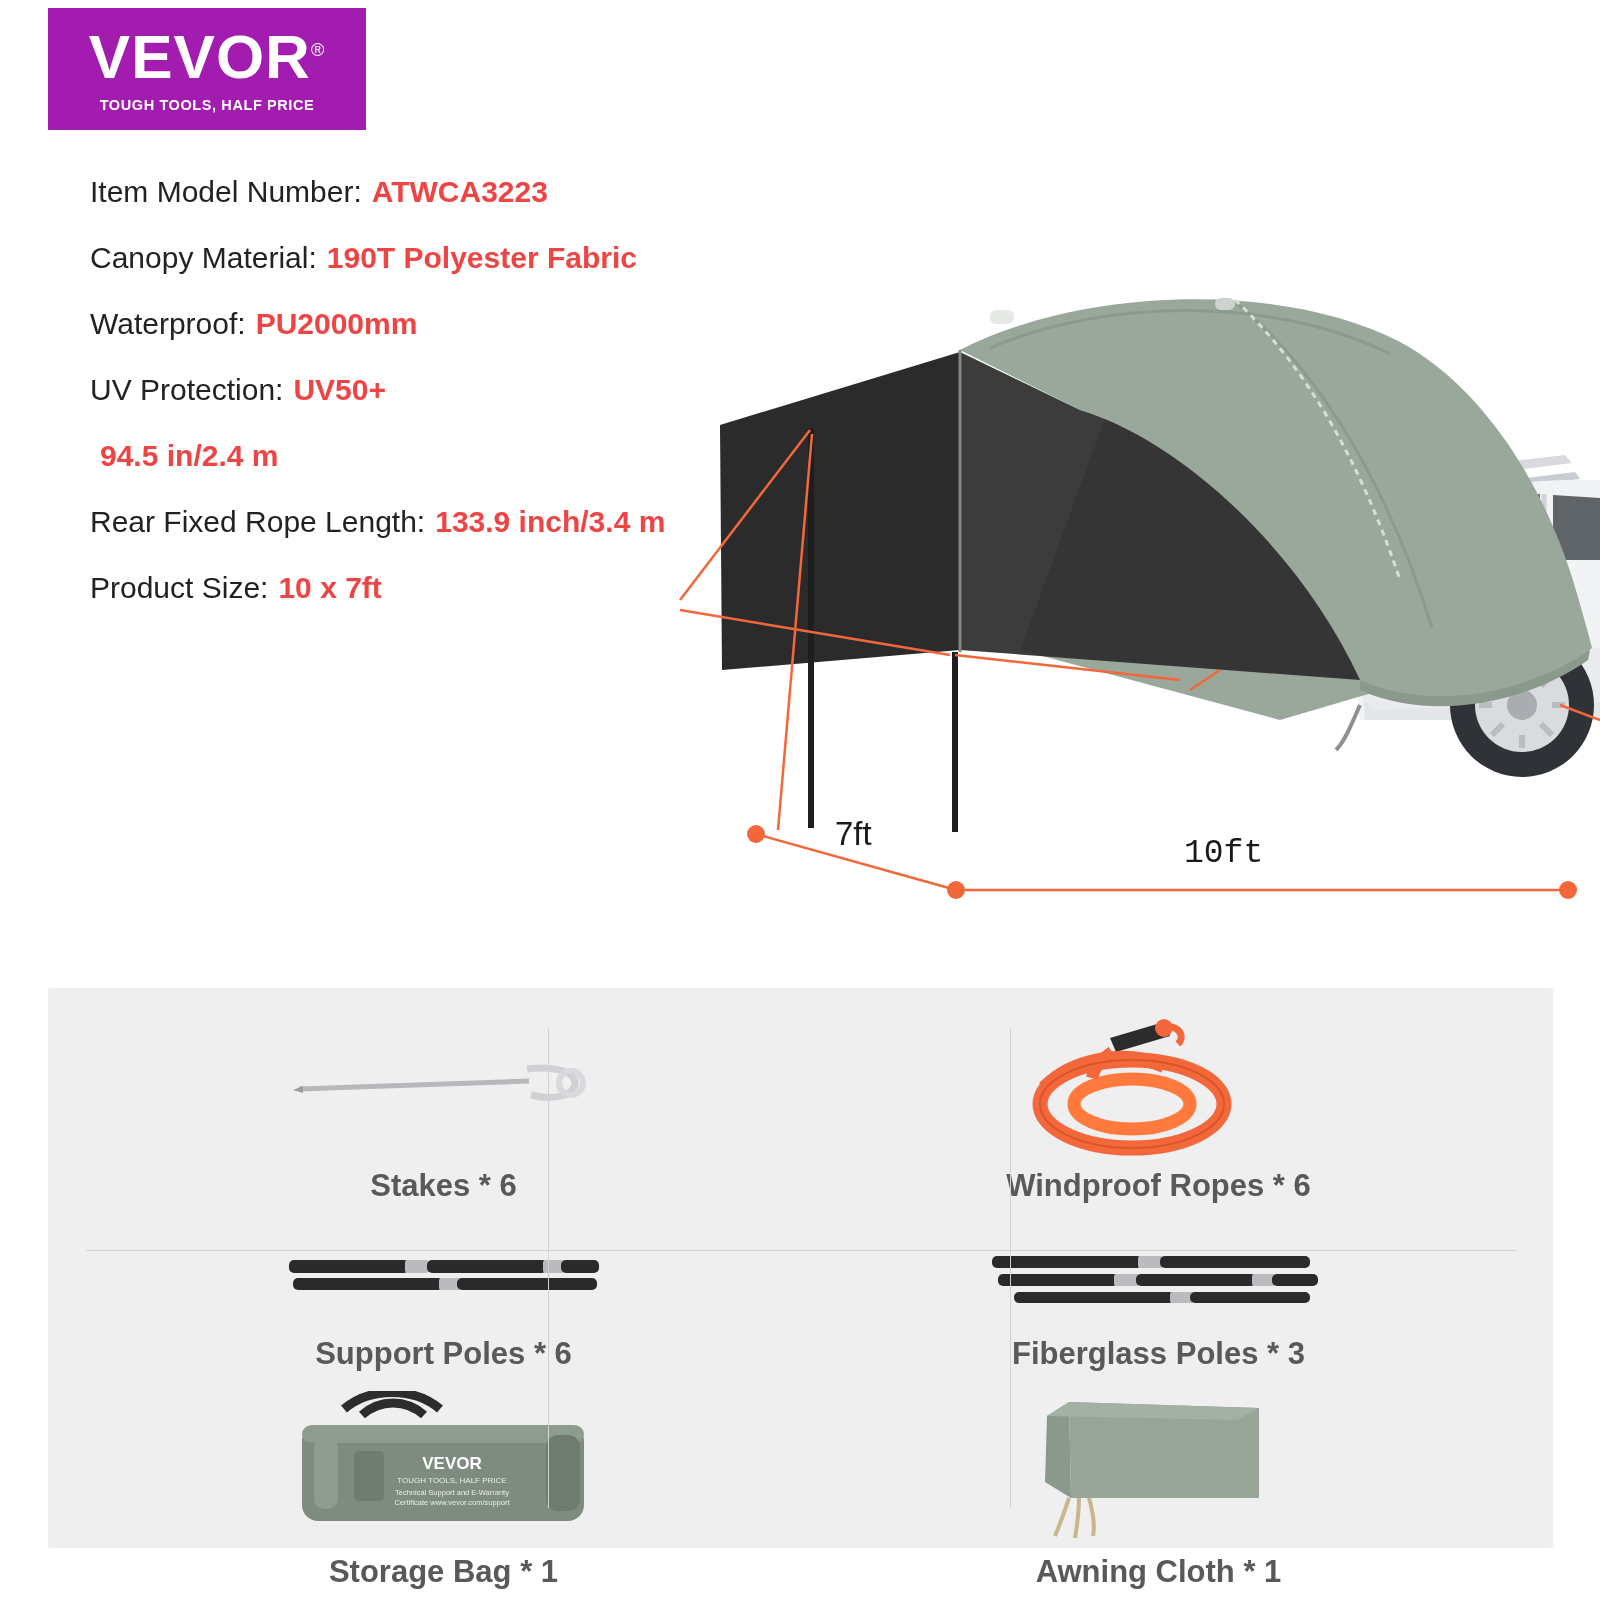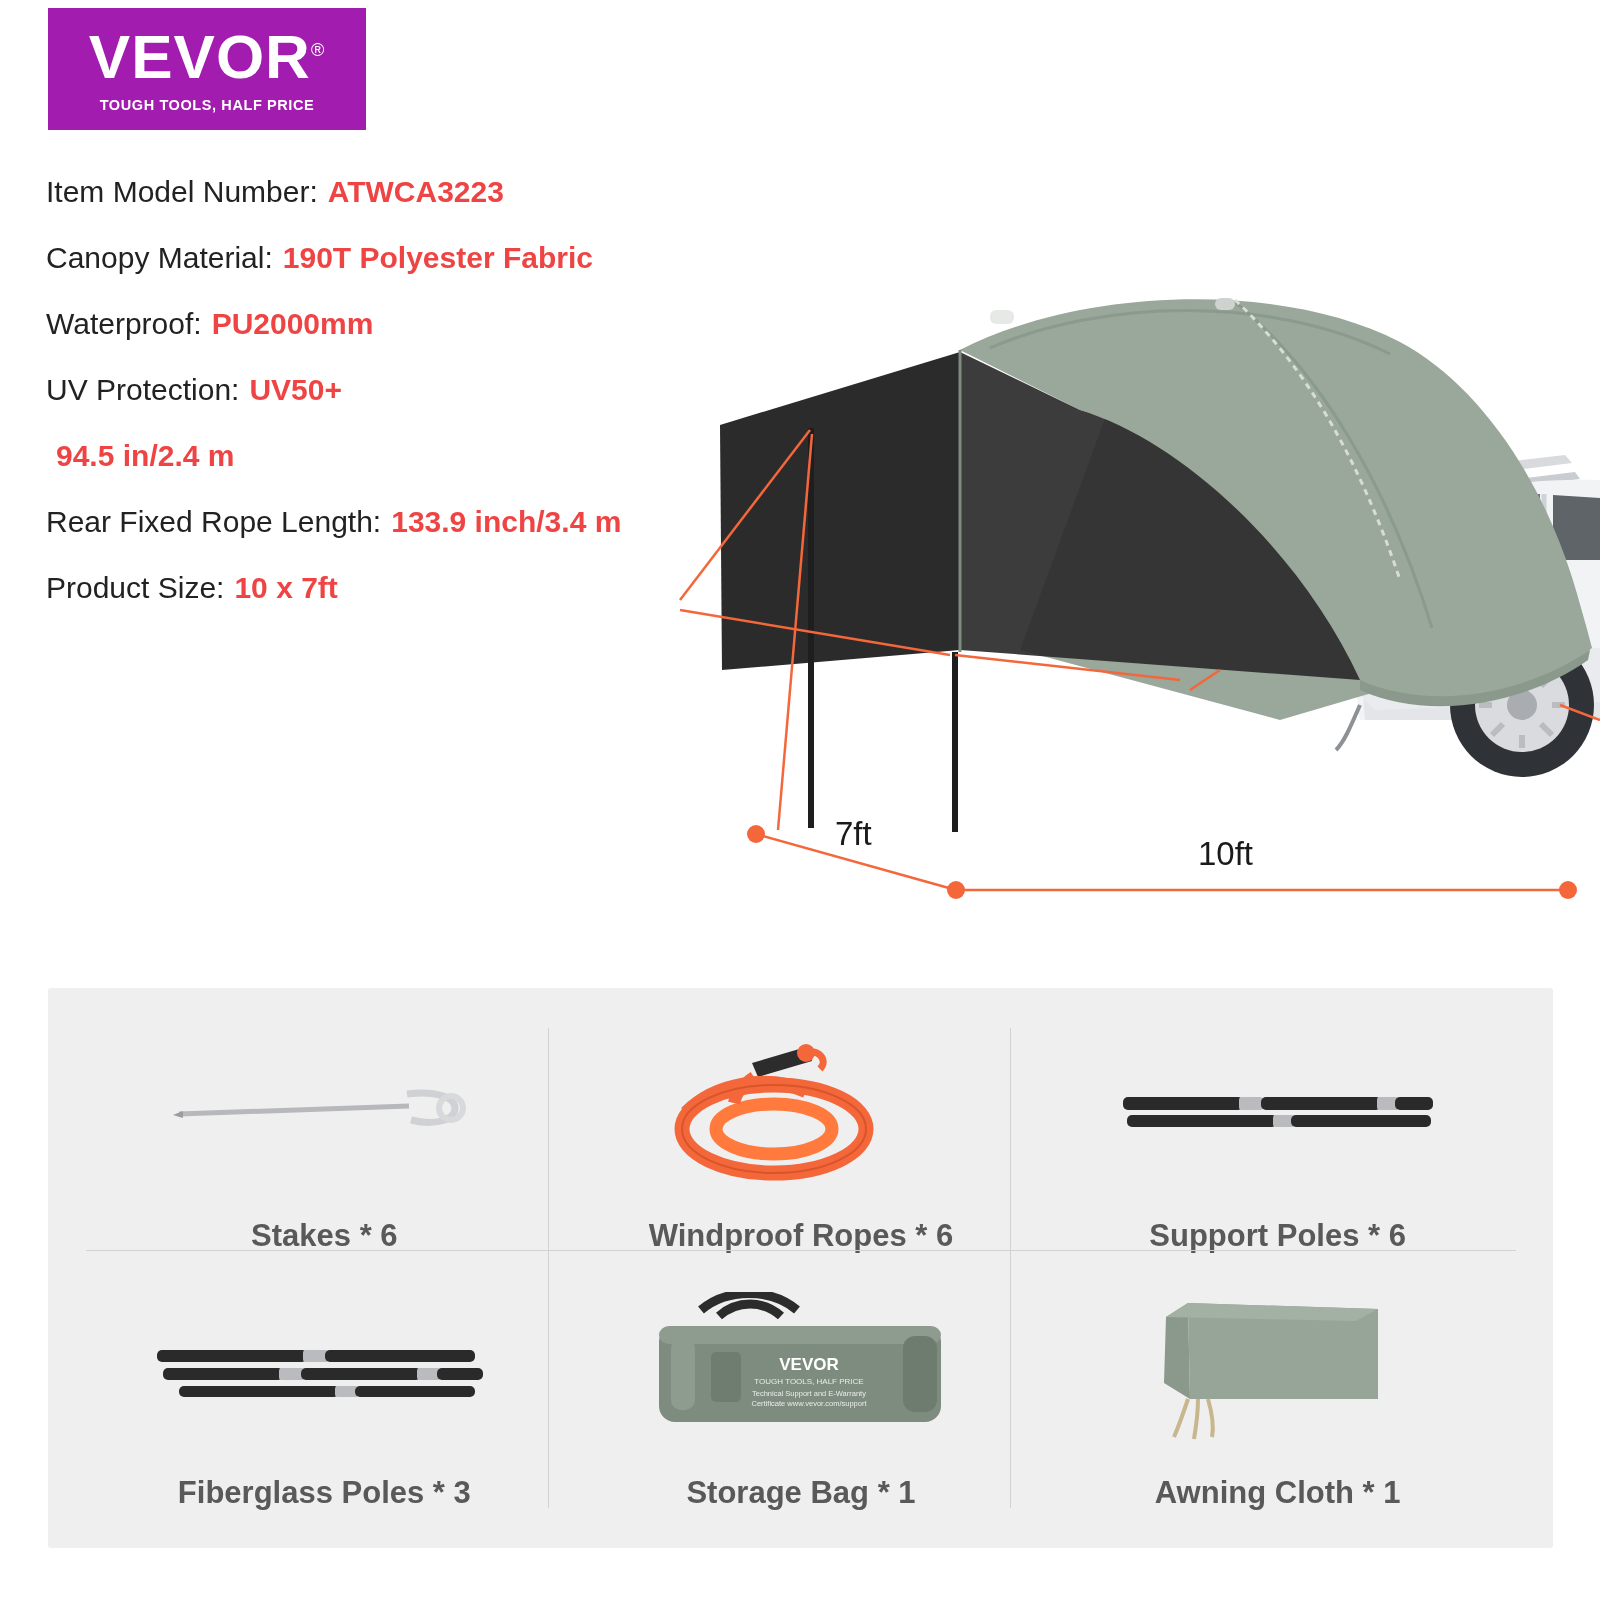--- a/index.html
+++ b/index.html
@@ -56,21 +56,21 @@
     top: 175px;
     width: 720px;
   }
   .spec-row {
     padding: 0 0 14px 4px;
     margin-bottom: 18px;
     display: flex;
     align-items: baseline;
     white-space: nowrap;
   }
-  .spec-wrap { position: relative; }
+  .spec-wrap { position: relative; margin-left: 44px; }
   .spec-label {
     font-size: 30px;
     color: #222;
     font-weight: 400;
   }
   .spec-value {
     font-size: 30px;
     color: #ef4444;
     font-weight: bold;
     margin-left: 10px;
@@ -84,40 +84,40 @@
     width: 940px;
     height: 700px;
   }
   .dim-label {
     position: absolute;
     font-size: 33px;
     color: #1a1a1a;
     font-weight: 400;
   }
   .dim-7ft { left: 175px; top: 565px; }
-  .dim-10ft { left: 538px; top: 585px; }
+  .dim-10ft { left: 524px; top: 585px; font-family: Liberation Mono, monospace; }
 
   
   .panel {
     position: absolute;
     left: 48px;
     top: 988px;
     width: 1505px;
     height: 560px;
     background: #efefef;
     border-radius: 3px;
   }
   .grid {
     position: absolute;
     left: 38px;
     top: 22px;
     width: 1430px;
     height: 515px;
     display: grid;
-    grid-template-columns: 1fr 1fr 1fr;
+    grid-template-columns: 1fr 1fr;
     grid-template-rows: 1fr 1fr;
   }
   .cell {
     position: relative;
     display: flex;
     flex-direction: column;
     align-items: center;
     justify-content: flex-end;
     padding-bottom: 14px;
   }

